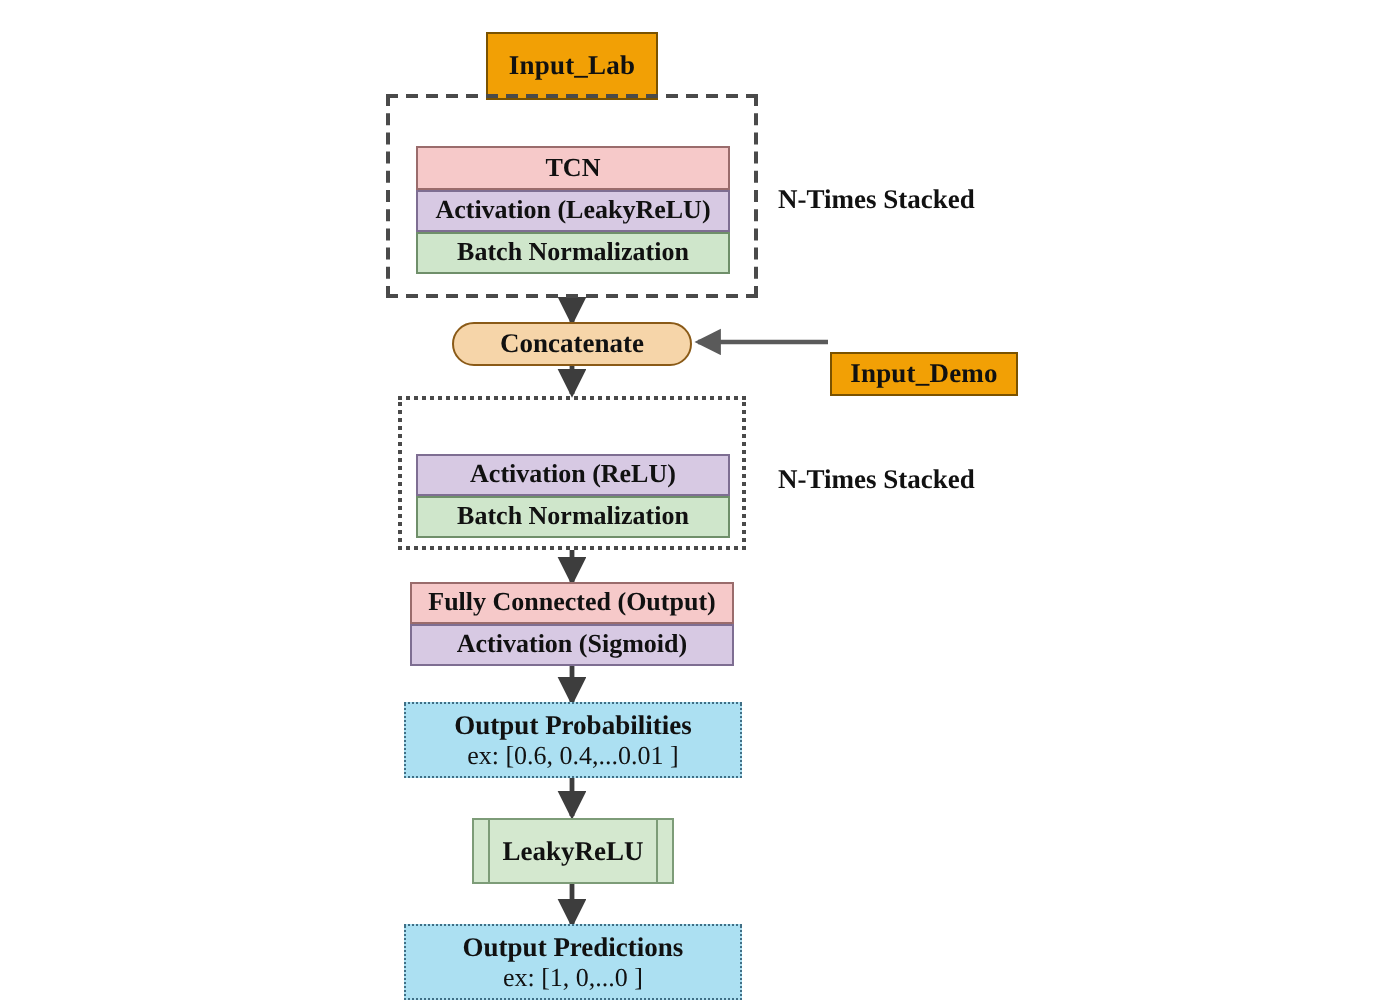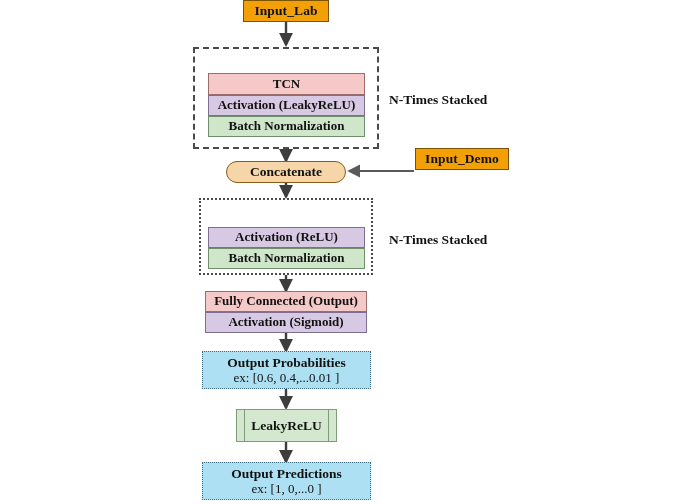--- a/index.html
+++ b/index.html
@@ -141,21 +141,21 @@
       <line x1="286" y1="389" x2="286" y2="408" marker-end="url(#arrow)"></line>
 
       <line x1="286" y1="442" x2="286" y2="462" marker-end="url(#arrow)"></line>
     </g>
     <g stroke="#5a5a5a" stroke-width="2.2" fill="none">
 
       <line x1="414" y1="171" x2="349" y2="171" marker-end="url(#arrowThin)"></line>
     </g>
   </svg>
 
-  <div class="node n-input" style="left:243px; top:0px; width:86px; height:22px;">
+  <div class="node n-input" style="left:243px; top:16px; width:86px; height:34px;">
     <span>Input_Lab</span>
   </div>
 
   <div class="group dashed-long" style="left:193px; top:47px; width:186px; height:102px;"></div>
 
   <div class="node n-dense" style="left:208px; top:73px; width:157px; height:22px;">
     <span>TCN</span>
   </div>
   <div class="node n-act" style="left:208px; top:95px; width:157px; height:21px;">
     <span>Activation (LeakyReLU)</span>
@@ -163,21 +163,21 @@
   <div class="node n-bn" style="left:208px; top:116px; width:157px; height:21px;">
     <span>Batch Normalization</span>
   </div>
 
   <div class="annot" style="left:389px; top:92px;">N-Times Stacked</div>
 
   <div class="node n-concat" style="left:226px; top:161px; width:120px; height:22px;border-radius:11px;">
     <span>Concatenate</span>
   </div>
 
-  <div class="node n-input" style="left:415px; top:148px; width:94px; height:22px;">
+  <div class="node n-input" style="left:415px; top:176px; width:94px; height:22px;">
     <span>Input_Demo</span>
   </div>
 
   <div class="group dashed-short" style="left:199px; top:198px; width:174px; height:77px;"></div>
 
   <div class="node n-act" style="left:208px; top:227px; width:157px; height:21px;">
     <span>Activation (ReLU)</span>
   </div>
   <div class="node n-bn" style="left:208px; top:248px; width:157px; height:21px;">
     <span>Batch Normalization</span>

